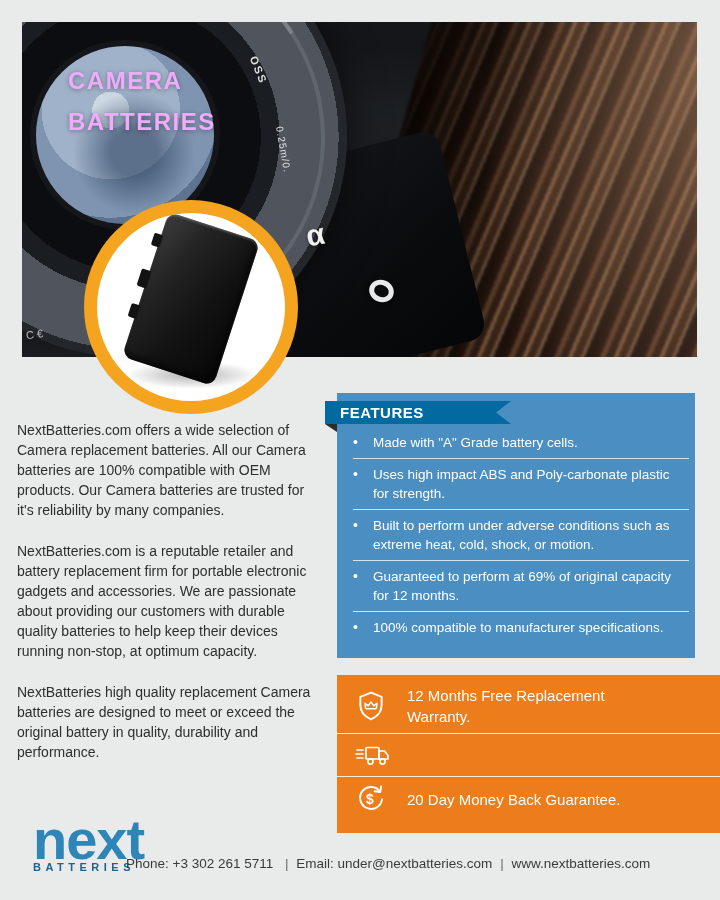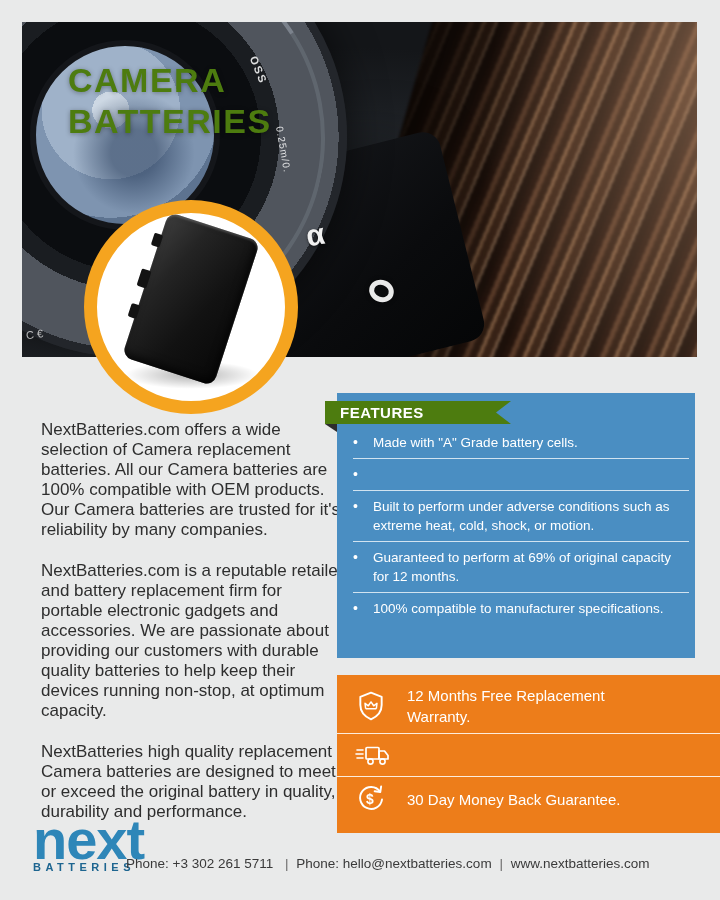--- a/index.html
+++ b/index.html
@@ -25,43 +25,43 @@
       radial-gradient(circle at 55% 60%, rgba(38,58,88,.55) 0 16%, rgba(38,58,88,0) 42%),
       radial-gradient(circle at 42% 36%, #cdd8e4 0 12%, #9fb2c9 12% 45%, #7e94b0 45% 70%, #5d7390 70% 88%, #46597a 88% 100%);}
   .lens-hl{position:absolute;left:-85px;top:-78px;width:380px;height:380px;border-radius:50%;
     border:4px solid transparent;border-top-color:rgba(195,205,218,.38);border-right-color:rgba(195,205,218,.14);
     transform:rotate(12deg);}
   .lens-label-oss{position:absolute;left:222px;top:42px;color:rgba(255,255,255,.85);font-size:11px;font-weight:bold;letter-spacing:2px;transform:rotate(68deg);}
   .lens-label-range{position:absolute;left:238px;top:122px;color:rgba(255,255,255,.82);font-size:10px;letter-spacing:1px;transform:rotate(80deg);}
   .alpha-logo{position:absolute;left:284px;top:196px;color:#f0f0f0;font-size:30px;font-weight:bold;transform:rotate(-10deg);text-shadow:0 1px 3px rgba(0,0,0,.6);}
   .strap-lug{position:absolute;left:347px;top:258px;width:15px;height:12px;border:5px solid #e9e9e9;border-radius:50%;transform:rotate(22deg);box-shadow:0 0 4px rgba(0,0,0,.5);}
   .ce-mark{position:absolute;left:4px;top:306px;color:rgba(232,232,232,.75);font-size:11px;letter-spacing:3px;transform:rotate(-7deg);}
-  .hero-title{position:absolute;left:46px;top:38px;color:#4d7c0f;font-weight:bold;font-size:34px;line-height:41px;letter-spacing:1.5px;text-shadow:0 1px 5px rgba(0,0,0,.35);}
+  .hero-title{position:absolute;left:46px;top:38px;color:#f0abfc;font-weight:bold;font-size:24px;line-height:41px;letter-spacing:1.5px;text-shadow:0 1px 5px rgba(0,0,0,.35);}
   .hero-title span{display:block;}
 
   
   .battery-badge{position:absolute;left:84px;top:200px;width:214px;height:214px;border-radius:50%;
     background:#ffffff;border:13px solid #f5a41f;box-sizing:border-box;z-index:4;overflow:hidden;}
   .battery-shadow{position:absolute;left:28px;top:148px;width:134px;height:28px;border-radius:50%;
     background:radial-gradient(ellipse, rgba(0,0,0,.30), transparent 70%);}
   .battery-photo{position:absolute;left:46px;top:10px;width:96px;height:152px;border-radius:10px;
     background:linear-gradient(115deg,#3d3d3d 0%,#242424 28%,#121212 62%,#080808 100%);
     transform:rotate(18deg);box-shadow:inset 0 2px 2px rgba(255,255,255,.18), inset -3px -4px 8px rgba(0,0,0,.7);}
   .battery-tab{position:absolute;background:#131313;border-radius:2px;}
   .tab1{left:-7px;top:24px;width:9px;height:13px;}
   .tab2{left:-8px;top:62px;width:10px;height:18px;}
   .tab3{left:-7px;top:98px;width:9px;height:14px;}
 
   
-  .intro{position:absolute;left:41px;top:420px;width:306px;color:#2e2e2e;font-size:17px;line-height:20px;}
+  .intro{position:absolute;left:17px;top:420px;width:306px;color:#2e2e2e;font-size:14px;line-height:20px;}
   .intro p{margin:0 0 21px 0;}
 
   
   .features-panel{position:absolute;left:337px;top:393px;width:358px;height:265px;background:#4a8ec2;box-sizing:border-box;}
-  .features-ribbon{position:absolute;left:325px;top:401px;width:186px;height:23px;background:#4d7c0f;z-index:5;
+  .features-ribbon{position:absolute;left:325px;top:401px;width:186px;height:23px;background:#0369a1;z-index:5;
     clip-path:polygon(0 0,100% 0,calc(100% - 15px) 50%,100% 100%,0 100%);
     color:#ffffff;font-weight:bold;font-size:15px;line-height:23px;letter-spacing:.5px;padding-left:15px;box-sizing:border-box;}
   .ribbon-fold{position:absolute;left:325px;top:424px;width:12px;height:8px;background:#2d2d2d;
     clip-path:polygon(0 0,100% 0,100% 100%);z-index:5;}
   .feature-list{position:absolute;left:16px;top:34px;right:6px;}
   .feature-item{display:flex;padding:6px 0;border-bottom:1px solid rgba(255,255,255,.75);}
   .feature-item:last-child{border-bottom:none;}
   .feature-bullet{color:#ffffff;font-size:14px;width:20px;flex:0 0 20px;line-height:19px;}
   .feature-text{color:#ffffff;font-size:13.5px;line-height:19px;width:300px;}
 
@@ -120,20 +120,21 @@
   </div>
 
   <div class="features-panel">
     <div class="feature-list">
       <div class="feature-item">
         <span class="feature-bullet">•</span>
         <span class="feature-text">Made with "A" Grade battery cells.</span>
       </div>
       <div class="feature-item">
         <span class="feature-bullet">•</span>
+        <span class="feature-text">Uses high impact ABS and Poly-carbonate plastic for strength.</span>
       </div>
       <div class="feature-item">
         <span class="feature-bullet">•</span>
         <span class="feature-text">Built to perform under adverse conditions such as extreme heat, cold, shock, or motion.</span>
       </div>
       <div class="feature-item">
         <span class="feature-bullet">•</span>
         <span class="feature-text">Guaranteed to perform at 69% of original capacity for 12 months.</span>
       </div>
       <div class="feature-item">
@@ -167,29 +168,29 @@
       </span>
     </div>
     <div class="guarantee-item">
       <span class="guarantee-icon">
         <svg width="32" height="32" viewBox="0 0 30 30">
           <path d="M23.5 8 A 10.3 10.3 0 1 0 25.3 15.5" fill="none" stroke="#ffffff" stroke-width="1.8" stroke-linecap="round"></path>
           <path d="M24.5 3.2 l-0.8 5.3 -5.3 -0.8" fill="none" stroke="#ffffff" stroke-width="1.8" stroke-linecap="round" stroke-linejoin="round"></path>
           <text x="14" y="19.5" font-size="13" font-family="Liberation Sans, sans-serif" font-weight="bold" fill="#ffffff" text-anchor="middle">$</text>
         </svg>
       </span>
-      <span class="guarantee-text">30 Day Money Back Guarantee.</span>
+      <span class="guarantee-text">20 Day Money Back Guarantee.</span>
     </div>
   </div>
 
   <div class="footer-logo">
     <div class="logo-primary">next</div>
     <div class="logo-secondary">BATTERIES</div>
   </div>
   <div class="contact-info">
     <span>Phone: +3 302 261 5711</span>
     <span class="contact-sep">|</span>
-    <a class="plain" href="#">Phone: hello@nextbatteries.com</a>
+    <a class="plain" href="#">Email: under@nextbatteries.com</a>
     <span class="contact-sep">|</span>
     <a class="plain" href="#">www.nextbatteries.com</a>
   </div>
 
 </div>
 
 </body></html>

